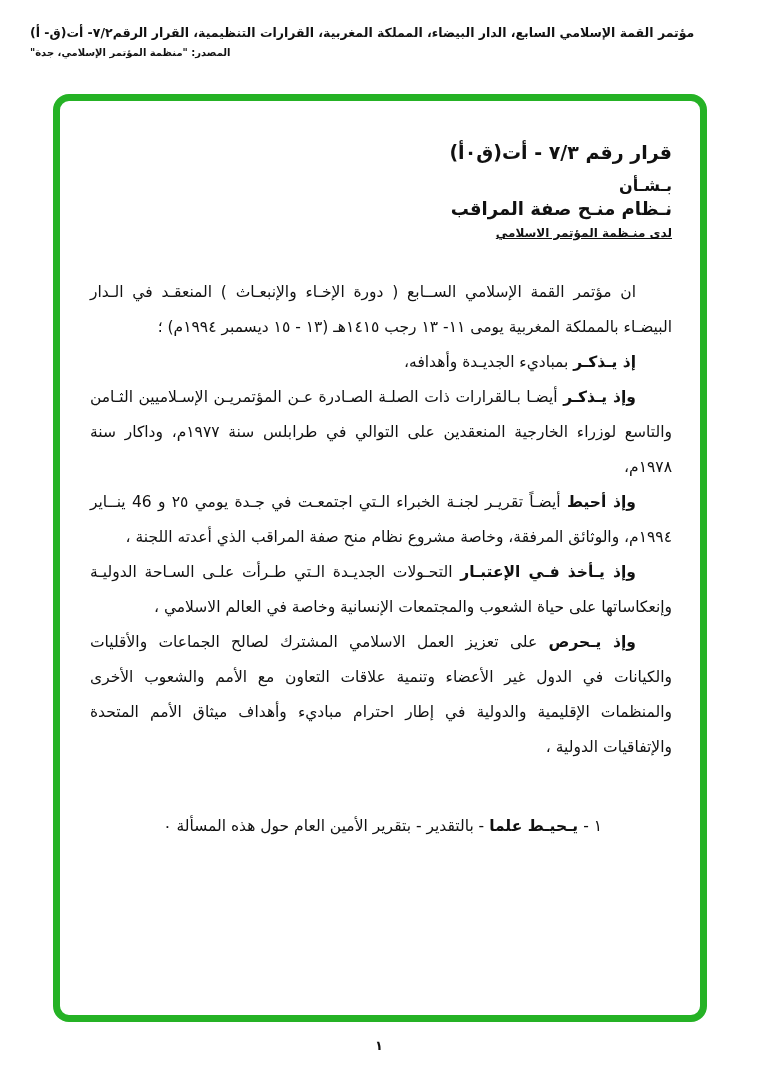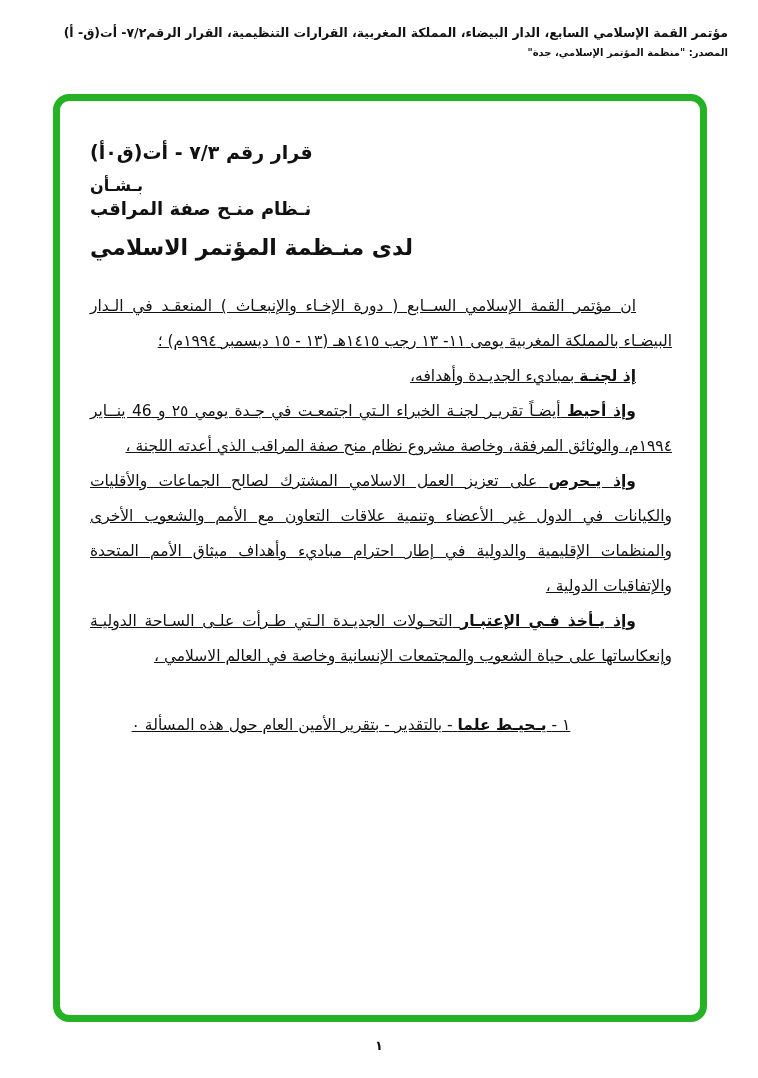--- a/index.html
+++ b/index.html
@@ -14,21 +14,21 @@
     overflow: hidden;
     font-family: "DejaVu Sans", sans-serif;
     color: #111111;
   }
   
   .header {
     position: absolute;
     top: 24px;
     left: 30px;
     right: 30px;
-    text-align: right;
+    text-align: left;
     direction: rtl;
   }
   .header-l1 {
     font-size: 12.5px;
     font-weight: bold;
     line-height: 18px;
   }
   .header-l2 {
     font-size: 10px;
     font-weight: bold;
@@ -47,48 +47,47 @@
   }
   
   .doc {
     position: absolute;
     left: 90px;
     top: 140px;
     width: 582px;
     direction: rtl;
   }
   .title {
-    text-align: left;
+    text-align: right;
     font-weight: bold;
     direction: rtl;
   }
   .title-l1 { font-size: 19px; line-height: 24px; margin-bottom: 11px; }
   .title-l2 { font-size: 16px; line-height: 22px; }
-  .title-l3 { font-size: 18px; line-height: 23px; margin-bottom: 16px; }
-  .title-l4 { font-size: 22px; line-height: 23px; }
+  .title-l3 { font-size: 18px; line-height: 23px; margin-bottom: 2px; }
+  .title-l4 { font-size: 12px; line-height: 23px; text-decoration: underline; }
   .body {
     margin-top: 30px;
     font-size: 15.5px;
     line-height: 35px;
     text-align: justify;
   }
   .para {
     margin: 0;
     text-indent: 36px;
-    text-decoration: underline;
   }
   .para .lead {
     font-weight: bold;
   }
   .item {
-    margin-top: 34px;
+    margin-top: 44px;
     padding-left: 10px;
     padding-right: 70px;
     text-indent: 0;
-    text-align: center;
+    text-align: right;
   }
   .item .lead {
     font-weight: bold;
   }
   .page-num {
     position: absolute;
     top: 1038px;
     left: 0;
     right: 0;
     text-align: center;
@@ -113,34 +112,38 @@
     <div class="title-l3">نـظام منـح صفة المراقب</div>
     <div class="title-l4">لدى منـظمة المؤتمر الاسلامي</div>
   </div>
 
   <div class="body">
     <p class="para">
       <span class="lead"></span>
       <span>ان مؤتمر القمة الإسلامي الســابع ( دورة الإخـاء والإنبعـاث ) المنعقـد في الـدار البيضـاء بالمملكة المغربية يومى ١١- ١٣ رجب ١٤١٥هـ (١٣ - ١٥ ديسمبر ١٩٩٤م) ؛</span>
     </p>
     <p class="para">
-      <span class="lead">إذ لجنـة</span>
+      <span class="lead">إذ يـذكـر</span>
       <span>بمباديء الجديـدة وأهدافه،</span>
+    </p>
+    <p class="para">
+      <span class="lead">وإذ يـذكـر</span>
+      <span>أيضـا بـالقرارات ذات الصلـة الصـادرة عـن المؤتمريـن الإسـلاميين الثـامن والتاسع لوزراء الخارجية المنعقدين على التوالي في طرابلس سنة ١٩٧٧م، وداكار سنة ١٩٧٨م،</span>
     </p>
     <p class="para">
       <span class="lead">وإذ أحيط</span>
       <span>أيضـاً تقريـر لجنـة الخبراء الـتي اجتمعـت في جـدة يومي ٢٥ و 46 ينــاير ١٩٩٤م، والوثائق المرفقة، وخاصة مشروع نظام منح صفة المراقب الذي أعدته اللجنة ،</span>
     </p>
     <p class="para">
+      <span class="lead">وإذ يـأخذ فـي الإعتبـار</span>
+      <span>التحـولات الجديـدة الـتي طـرأت علـى السـاحة الدوليـة وإنعكاساتها على حياة الشعوب والمجتمعات الإنسانية وخاصة في العالم الاسلامي ،</span>
+    </p>
+    <p class="para">
       <span class="lead">وإذ يـحرص</span>
       <span>على تعزيز العمل الاسلامي المشترك لصالح الجماعات والأقليات والكيانات في الدول غير الأعضاء وتنمية علاقات التعاون مع الأمم والشعوب الأخرى والمنظمات الإقليمية والدولية في إطار احترام مباديء وأهداف ميثاق الأمم المتحدة والإتفاقيات الدولية ،</span>
-    </p>
-    <p class="para">
-      <span class="lead">وإذ يـأخذ فـي الإعتبـار</span>
-      <span>التحـولات الجديـدة الـتي طـرأت علـى السـاحة الدوليـة وإنعكاساتها على حياة الشعوب والمجتمعات الإنسانية وخاصة في العالم الاسلامي ،</span>
     </p>
 
     <p class="para item">
       <span>١ -</span>
       <span class="lead">يـحيـط علما</span>
       <span>- بالتقدير - بتقرير الأمين العام حول هذه المسألة ٠</span>
     </p>
   </div>
 </div>
 

